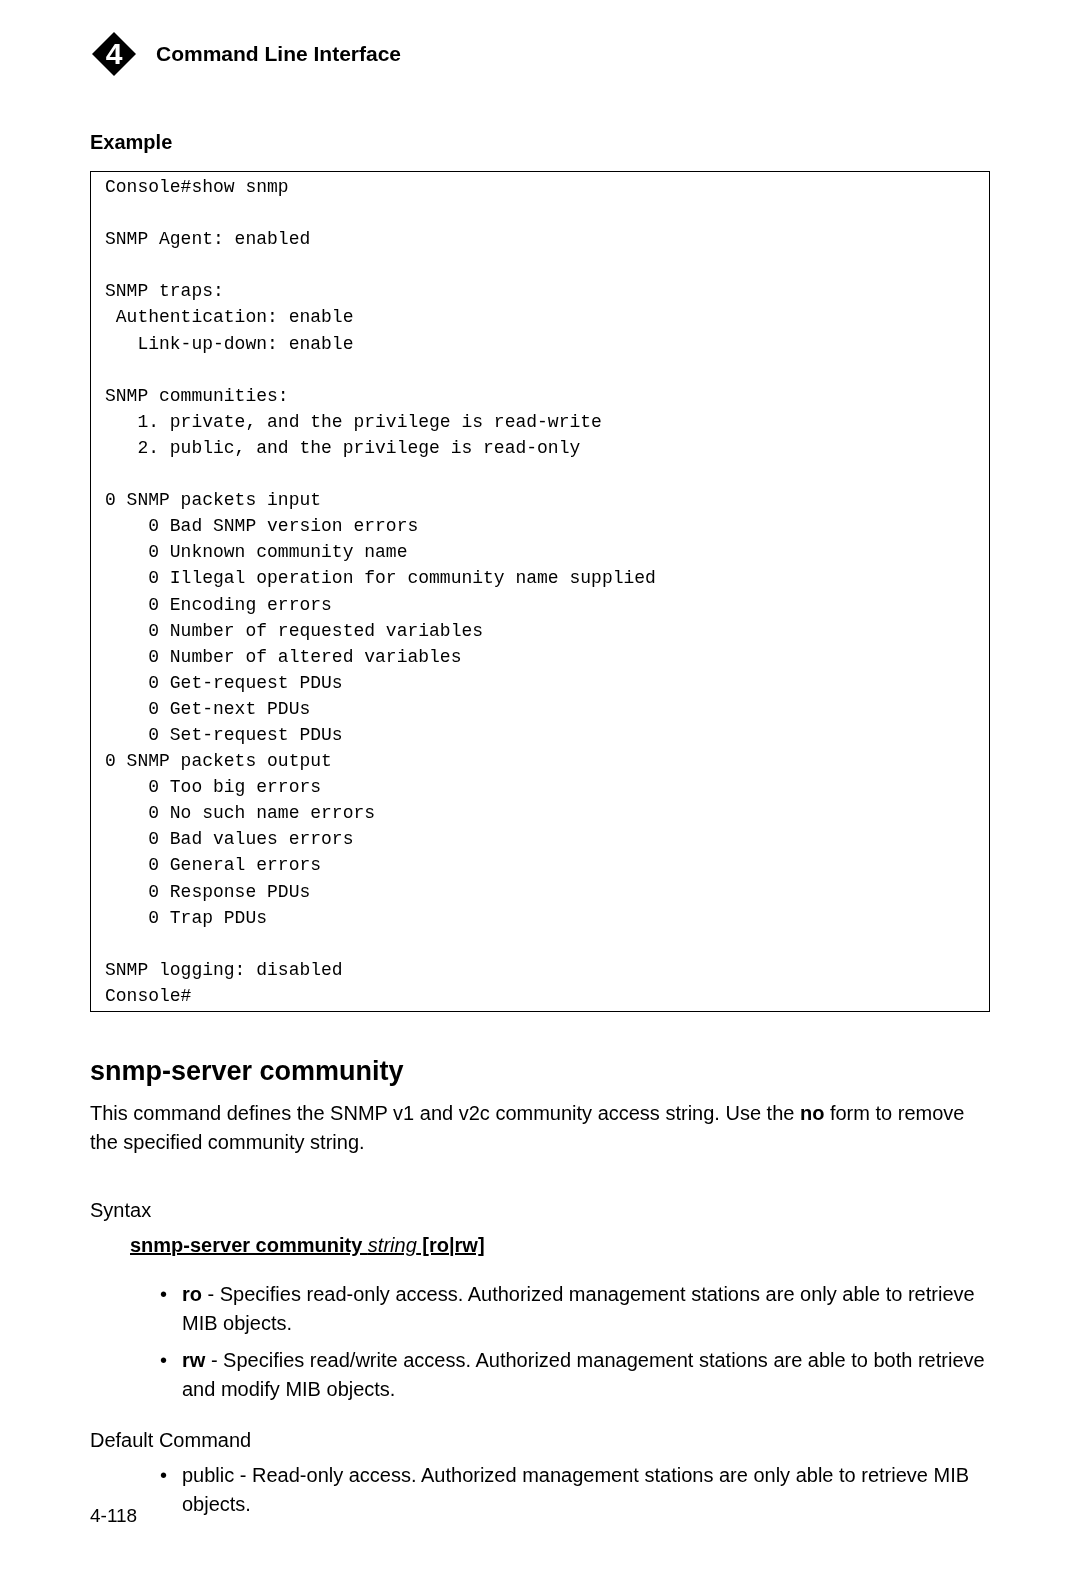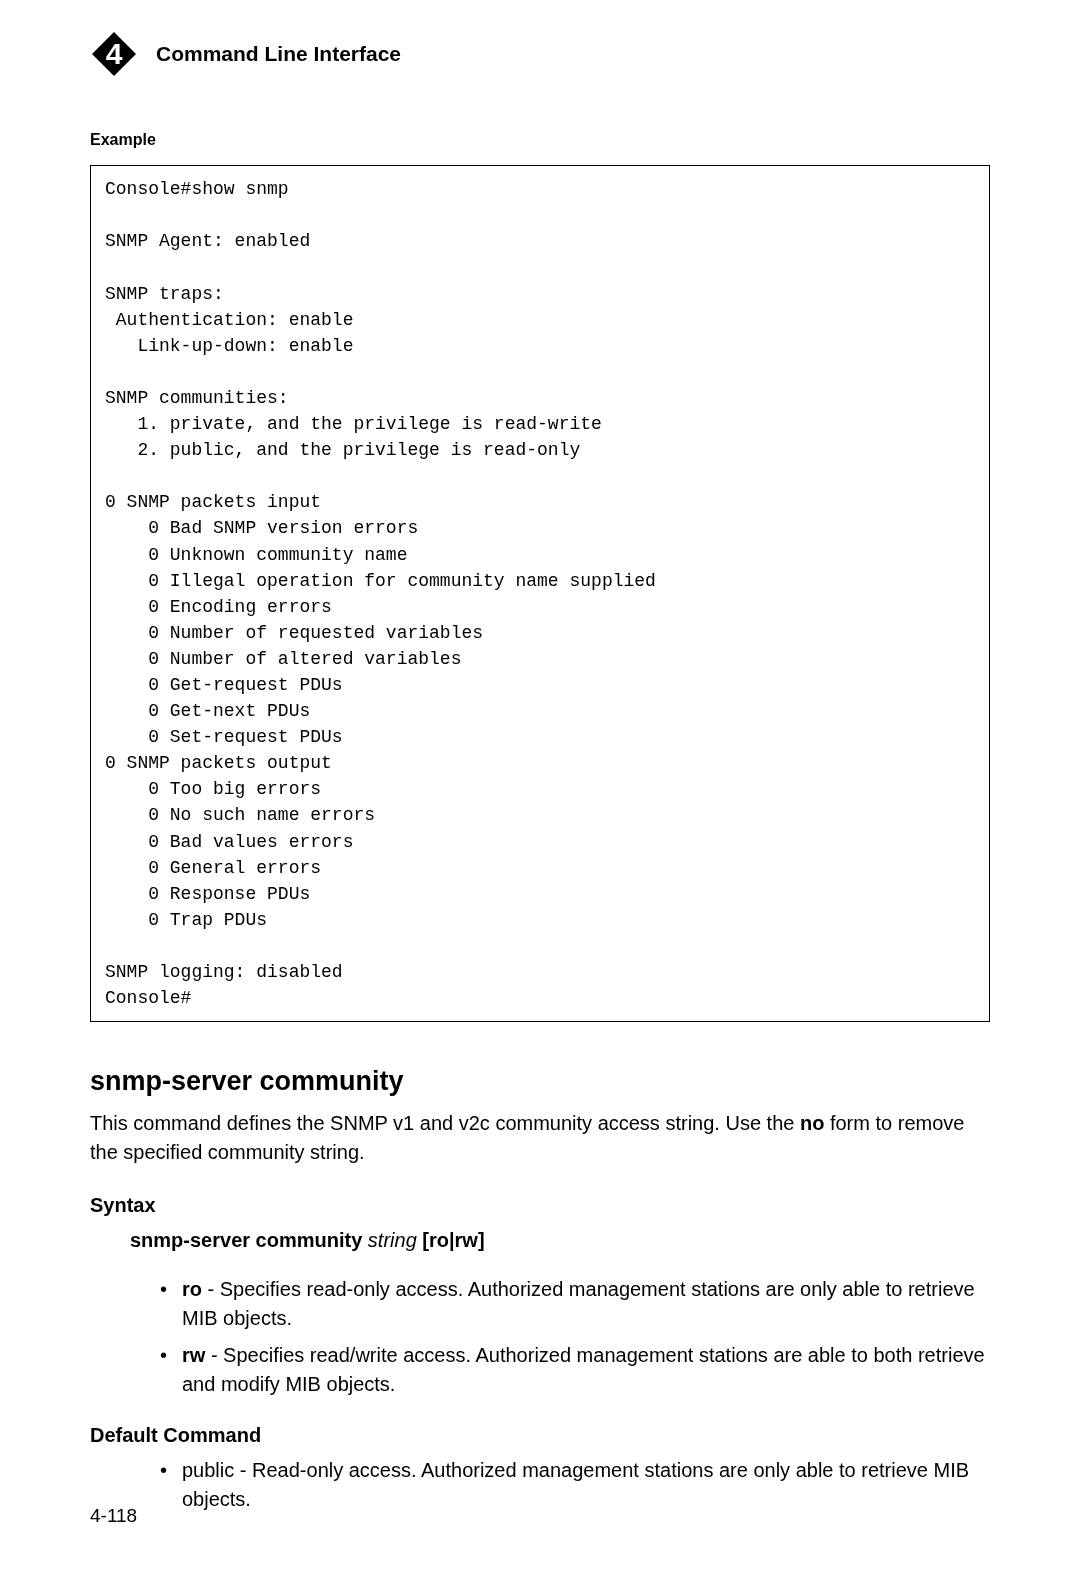--- a/index.html
+++ b/index.html
@@ -31,51 +31,52 @@
     }
     .chapter-icon svg {
       width: 48px;
       height: 48px;
     }
     .chapter-title {
       font-size: 21px;
       font-weight: bold;
     }
     .section-heading {
-      font-size: 16px;
+      font-size: 20px;
       font-weight: bold;
       margin-bottom: 14px;
     }
     .code-block {
       border: 1px solid #000;
-      padding: 10px 14px;
+      padding: 2px 14px;
       font-family: "Courier New", Courier, monospace;
       font-size: 18px;
       line-height: 1.45;
       white-space: pre;
       margin-bottom: 40px;
     }
     .command-title {
       font-size: 27px;
       font-weight: bold;
       margin-bottom: 8px;
     }
     .description {
       font-size: 20px;
-      margin-bottom: 24px;
+      margin-bottom: 39px;
     }
     .subsection-heading {
       font-size: 20px;
-      font-weight: bold;
+      font-weight: normal;
       margin-bottom: 6px;
     }
     .syntax-line {
       font-size: 20px;
       margin-left: 40px;
       margin-bottom: 2px;
+      text-decoration: underline;
     }
     .syntax-block {
       margin-bottom: 20px;
     }
     .bullet-list {
       list-style: none;
       margin-left: 70px;
       margin-bottom: 22px;
     }
     .bullet-list li {

